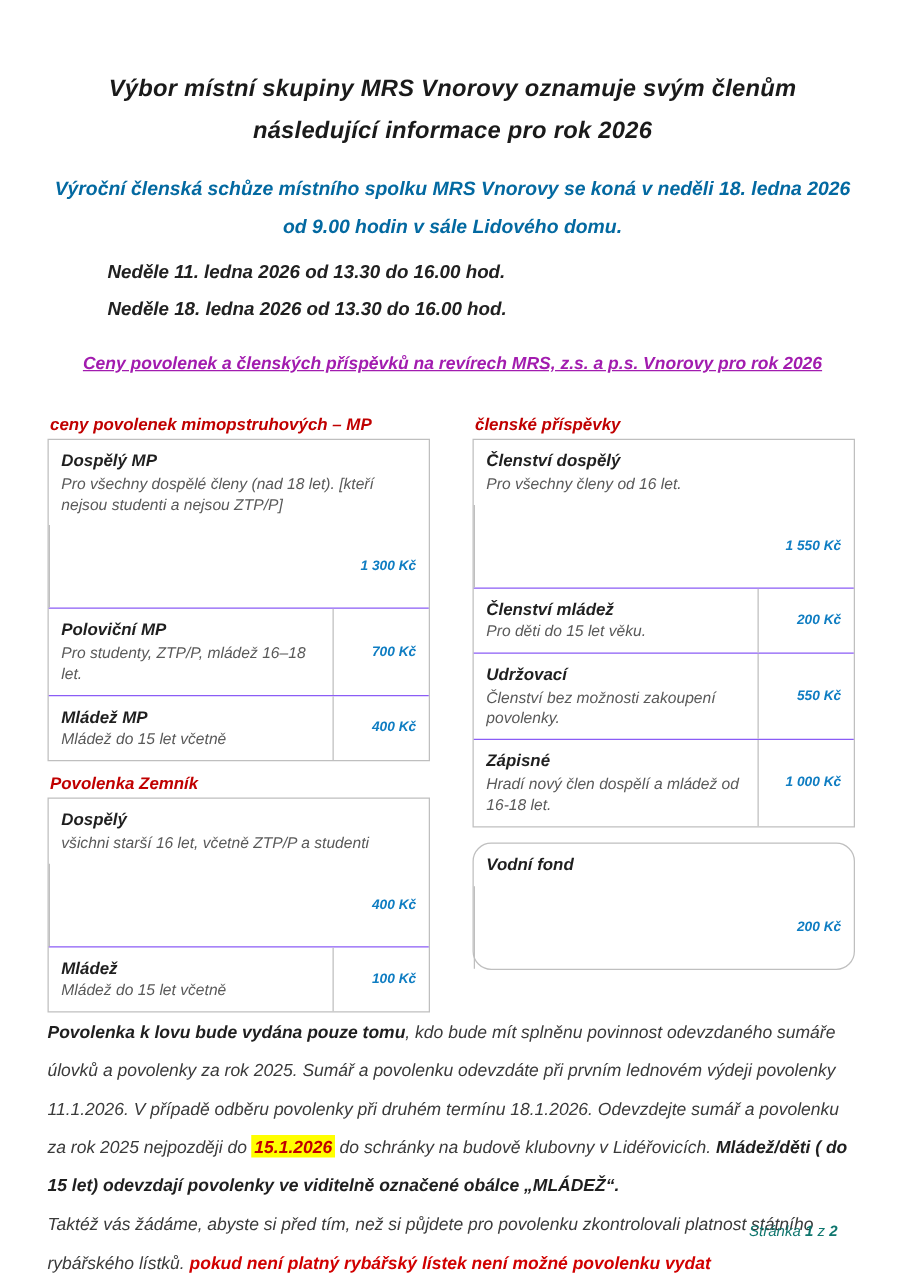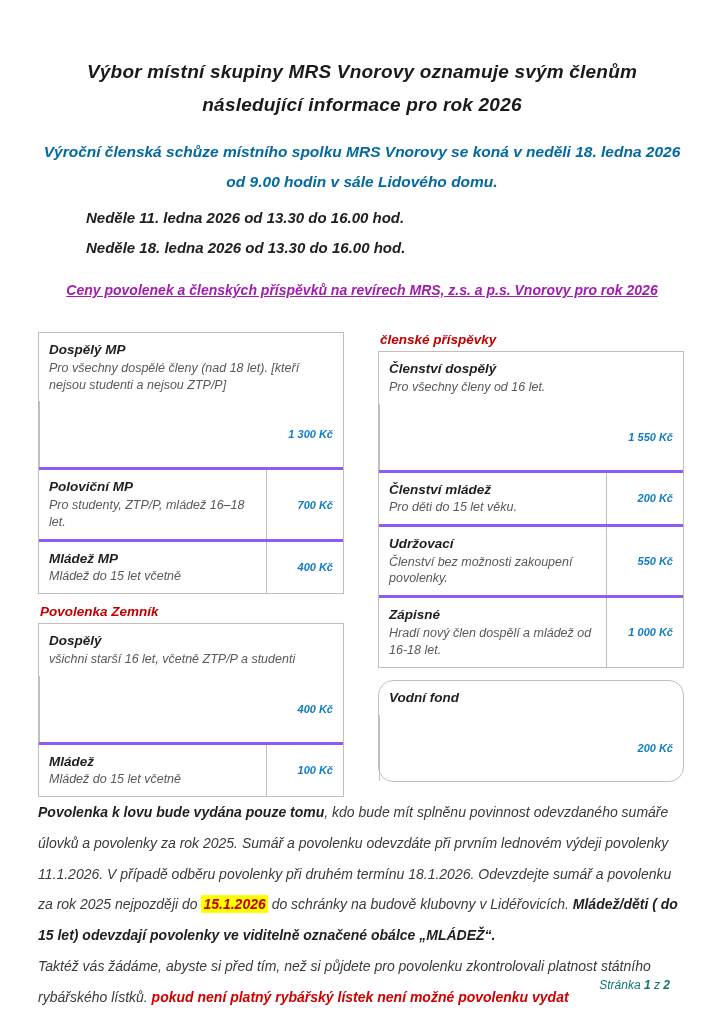--- a/index.html
+++ b/index.html
@@ -66,21 +66,21 @@
     color: #c00000;
     margin: 0 0 4px 2px;
   }
   .table-heading.second { margin-top: 10px; }
   .ptable {
     border: 1px solid #bfbfbf;
     background: #fff;
   }
   .trow {
     display: flex;
-    border-top: 3px solid #8b5cf6;
+    border-top: 1px solid #8b5cf6;
   }
   .trow:first-child { border-top: none; flex-direction: column; }
   .tmain {
     flex: 1 1 auto;
     padding: 7px 10px 8px 10px;
     min-width: 0;
   }
   .ttitle {
     font-size: 13.5px;
     font-weight: bold;
@@ -145,20 +145,21 @@
   </div>
 
   <div class="issue-date">Neděle 11. ledna 2026 od 13.30 do 16.00 hod.</div>
   <div class="issue-date">Neděle 18. ledna 2026 od 13.30 do 16.00 hod.</div>
 
   <div class="section-heading">Ceny povolenek a členských příspěvků na revírech MRS, z.s. a p.s. Vnorovy pro rok 2026</div>
 
   <div class="columns">
 
     <div class="col">
+      <div class="table-heading">ceny povolenek mimopstruhových – MP</div>
       <div class="ptable">
         <div class="trow">
           <div class="tmain">
             <div class="ttitle">Dospělý MP</div>
             <div class="tdesc">Pro všechny dospělé členy (nad 18 let). [kteří nejsou studenti a nejsou ZTP/P]</div>
           </div>
           <div class="tprice">1 300 Kč</div>
         </div>
         <div class="trow">
           <div class="tmain">

